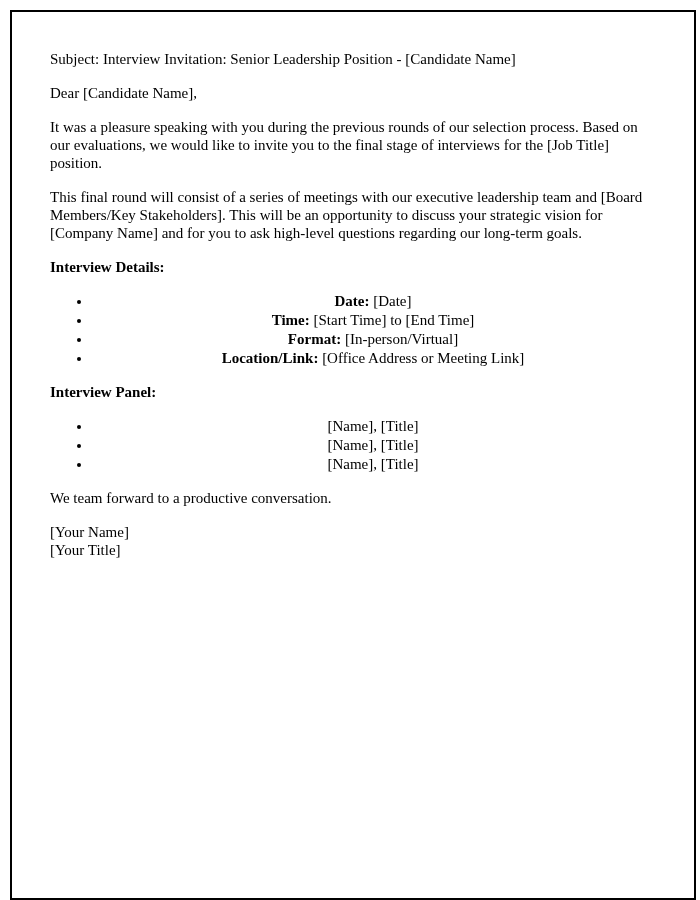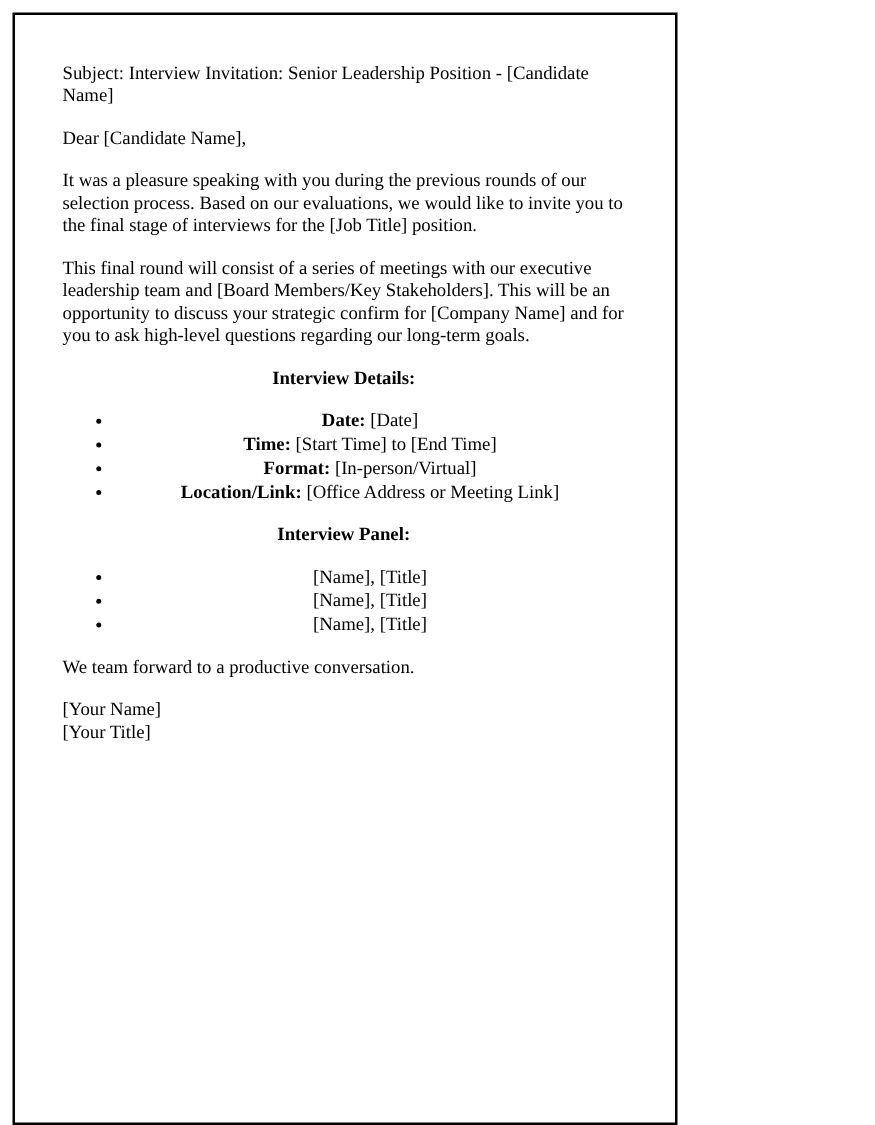--- a/index.html
+++ b/index.html
@@ -8,36 +8,35 @@
     background: #ffffff;
     width: 700px;
     height: 900px;
     font-family: "Liberation Serif", serif;
     color: #000000;
   }
   .page {
     position: absolute;
     left: 10px;
     top: 10px;
-    width: 532px;
+    width: 686px;
     height: 890px;
     box-sizing: border-box;
     border: 2px solid #000000;
     background: #ffffff;
     padding: 38px 40px 40px 38px;
     font-size: 15px;
     line-height: 18px;
     overflow: hidden;
   }
   p {
     margin: 0 0 16px 0;
   }
   .bold {
     font-weight: bold;
-    text-align: center;
   }
   ul {
     margin: 0 0 16px 0;
     padding: 0 0 0 42px;
     list-style-type: disc;
   }
   li {
     margin: 0 0 1px 0;
     text-align: center;
   }
@@ -49,21 +48,21 @@
 <body>
 
 <div class="page">
 
   <p>Subject: Interview Invitation: Senior Leadership Position - [Candidate Name]</p>
 
   <p>Dear [Candidate Name],</p>
 
   <p>It was a pleasure speaking with you during the previous rounds of our selection process. Based on our evaluations, we would like to invite you to the final stage of interviews for the [Job Title] position.</p>
 
-  <p>This final round will consist of a series of meetings with our executive leadership team and [Board Members/Key Stakeholders]. This will be an opportunity to discuss your strategic confirm for [Company Name] and for you to ask high-level questions regarding our long-term goals.</p>
+  <p>This final round will consist of a series of meetings with our executive leadership team and [Board Members/Key Stakeholders]. This will be an opportunity to discuss your strategic vision for [Company Name] and for you to ask high-level questions regarding our long-term goals.</p>
 
   <p class="bold">Interview Details:</p>
 
   <ul>
     <li><b>Date:</b> <span>[Date]</span></li>
     <li><b>Time:</b> <span>[Start Time] to [End Time]</span></li>
     <li><b>Format:</b> <span>[In-person/Virtual]</span></li>
     <li><b>Location/Link:</b> <span>[Office Address or Meeting Link]</span></li>
   </ul>
 

